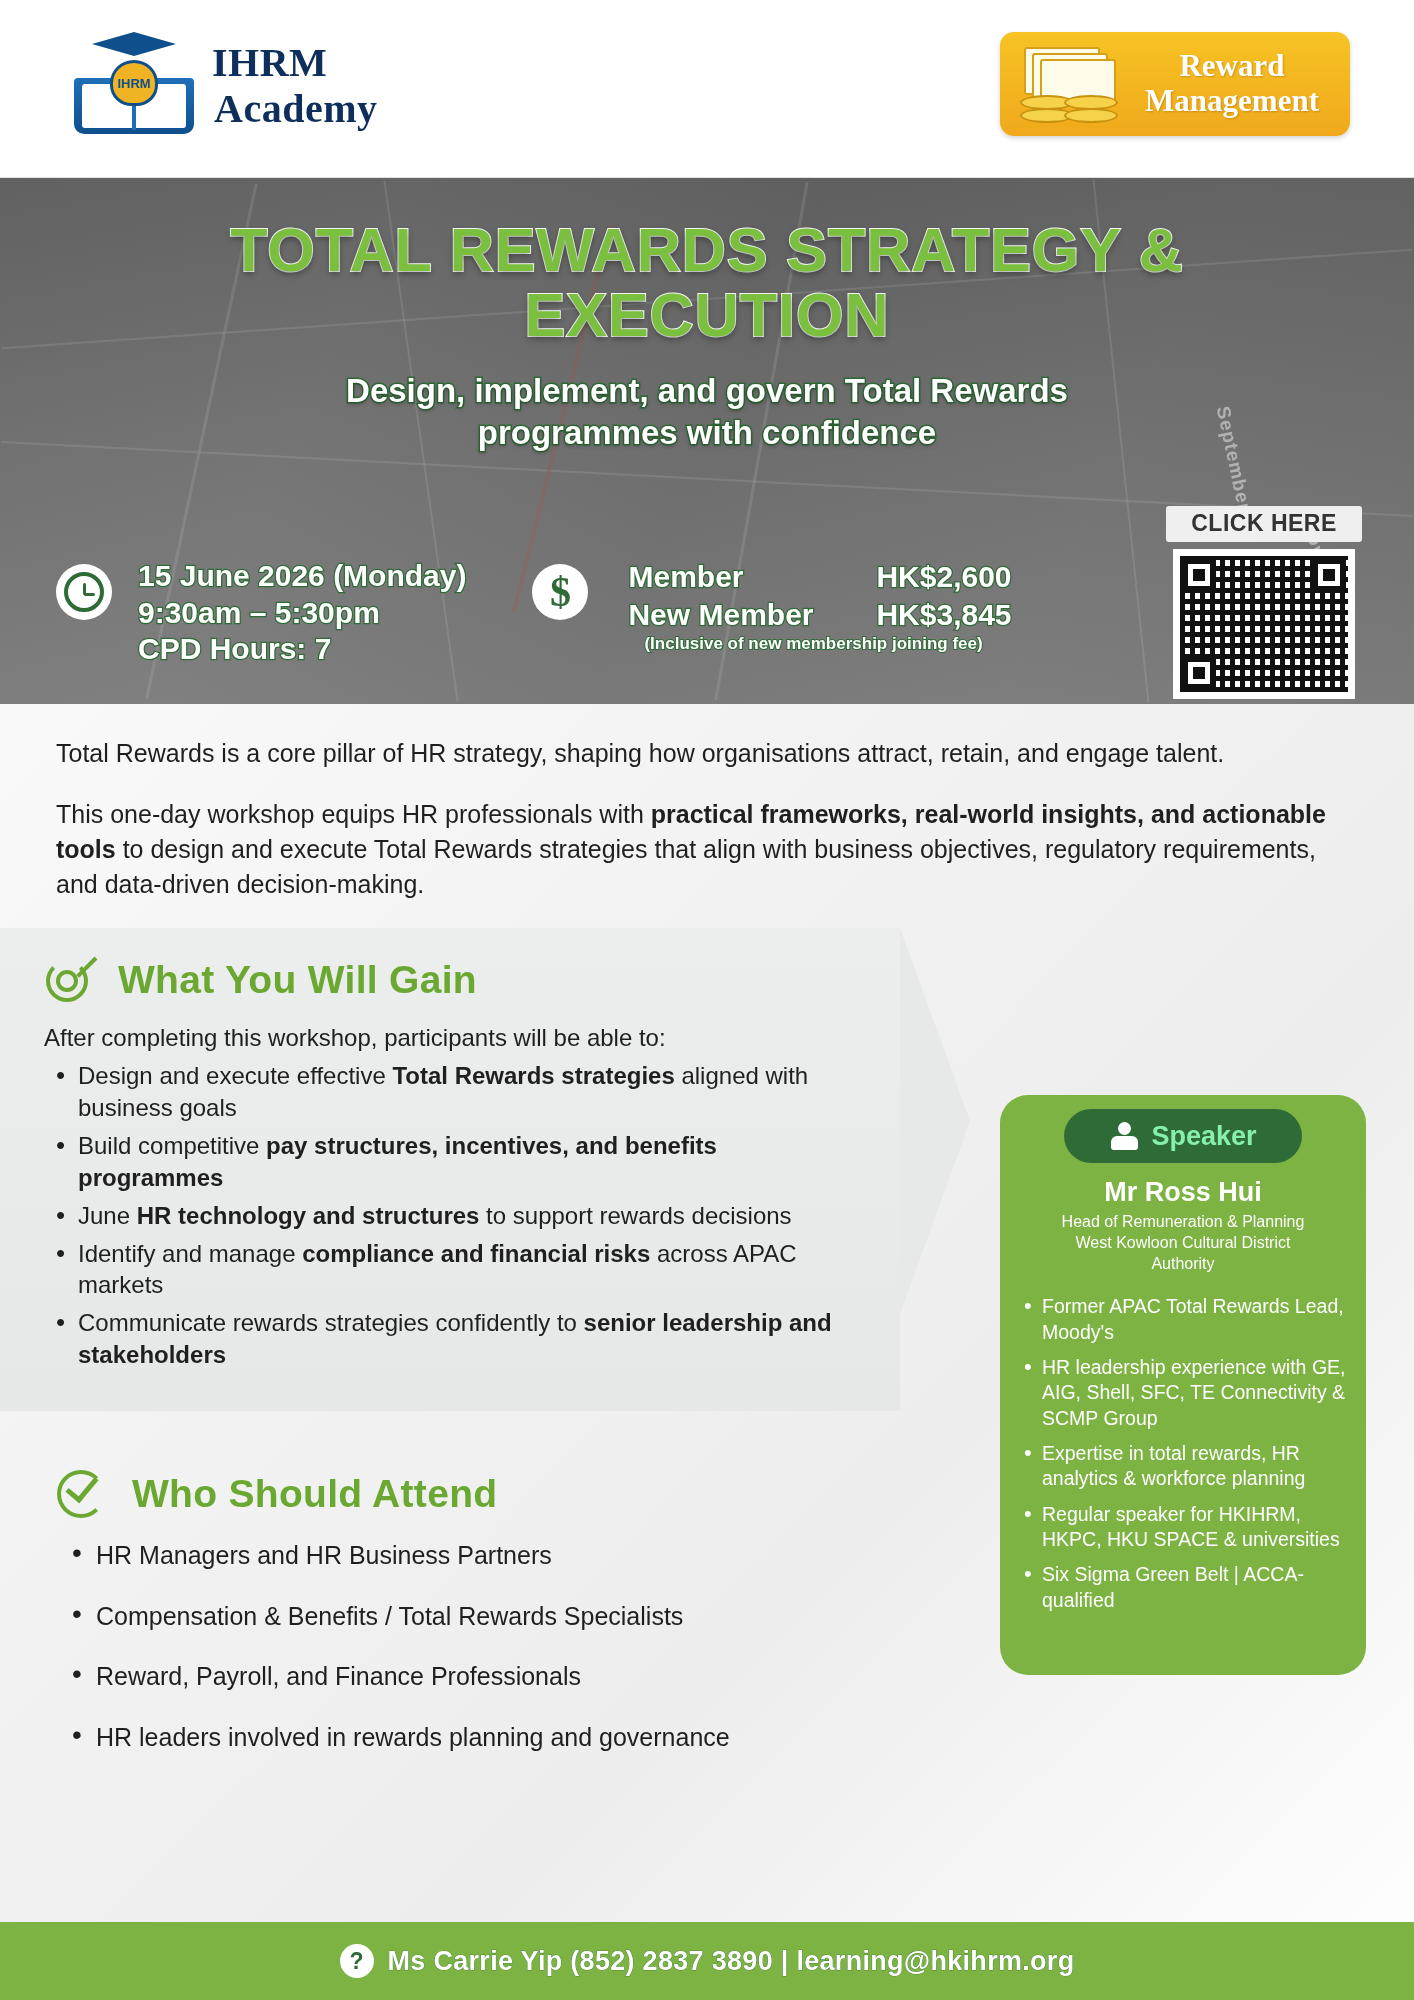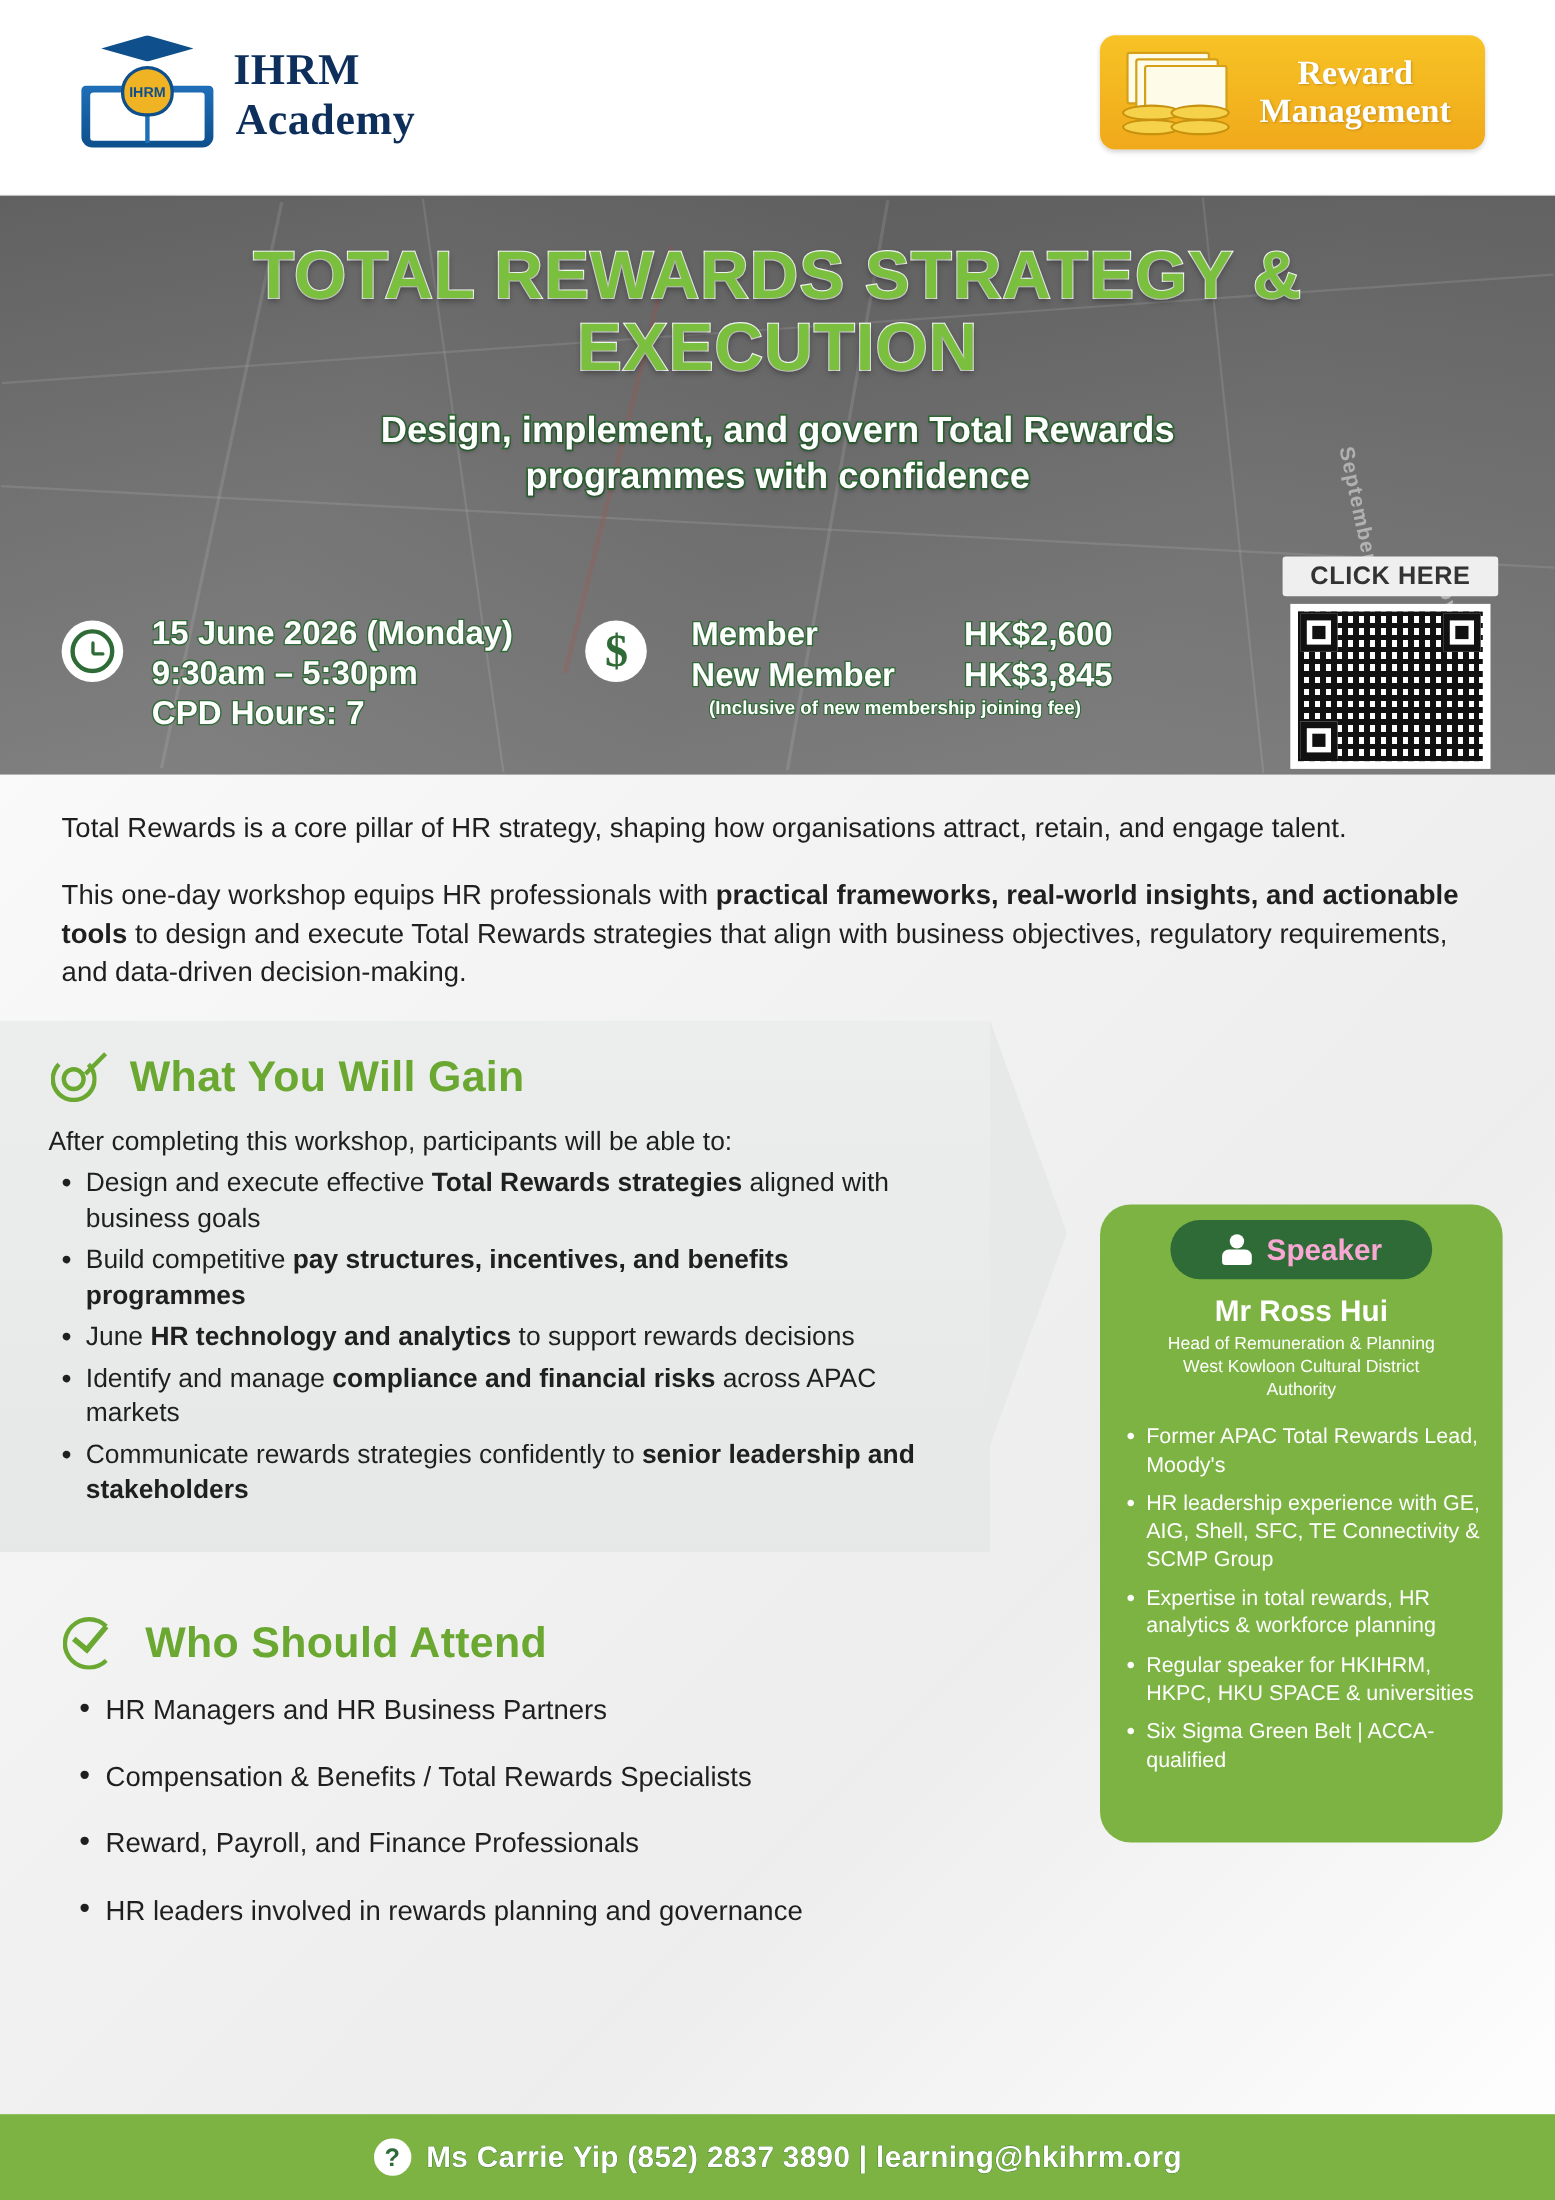--- a/index.html
+++ b/index.html
@@ -343,21 +343,21 @@
   .person-icon { width: 30px; height: 30px; position: relative; }
   .person-icon .head {
     position: absolute; left: 9px; top: 1px; width: 13px; height: 13px;
     background: #fff; border-radius: 50%;
   }
   .person-icon .body {
     position: absolute; left: 2px; top: 15px; width: 27px; height: 14px;
     background: #fff; border-radius: 6px 6px 3px 3px;
   }
   .speaker-pill span {
-    color: #f9a8d4; font-size: 27px; font-weight: bold;
+    color: #86efac; font-size: 27px; font-weight: bold;
   }
   .speaker-name {
     text-align: center; color: #ffffff;
     font-size: 27px; font-weight: bold;
     margin-top: 14px;
   }
   .speaker-role {
     text-align: center; color: #ffffff;
     font-size: 16px; line-height: 1.3;
     margin-top: 4px;
@@ -518,21 +518,21 @@
         <div class="ring r1"></div>
           <div class="ring r2"></div>
           <div class="arrowline"></div>
       </div>
       <div class="sect-title">What You Will Gain</div>
     </div>
     <div class="gain-lead">After completing this workshop, participants will be able to:</div>
     <ul class="gain-list">
       <li><span>Design and execute effective </span><b>Total Rewards strategies</b><span> aligned with business goals</span></li>
       <li><span>Build competitive </span><b>pay structures, incentives, and benefits programmes</b><span></span></li>
-      <li><span>June </span><b>HR technology and analytics</b><span> to support rewards decisions</span></li>
+      <li><span>June </span><b>HR technology and structures</b><span> to support rewards decisions</span></li>
       <li><span>Identify and manage </span><b>compliance and financial risks</b><span> across APAC markets</span></li>
       <li><span>Communicate rewards strategies confidently to </span><b>senior leadership and stakeholders</b><span></span></li>
     </ul>
   </div>
 
   <div class="speaker-card">
     <div class="speaker-pill">
       <div class="person-icon">
         <div class="head"></div>
           <div class="body"></div>

